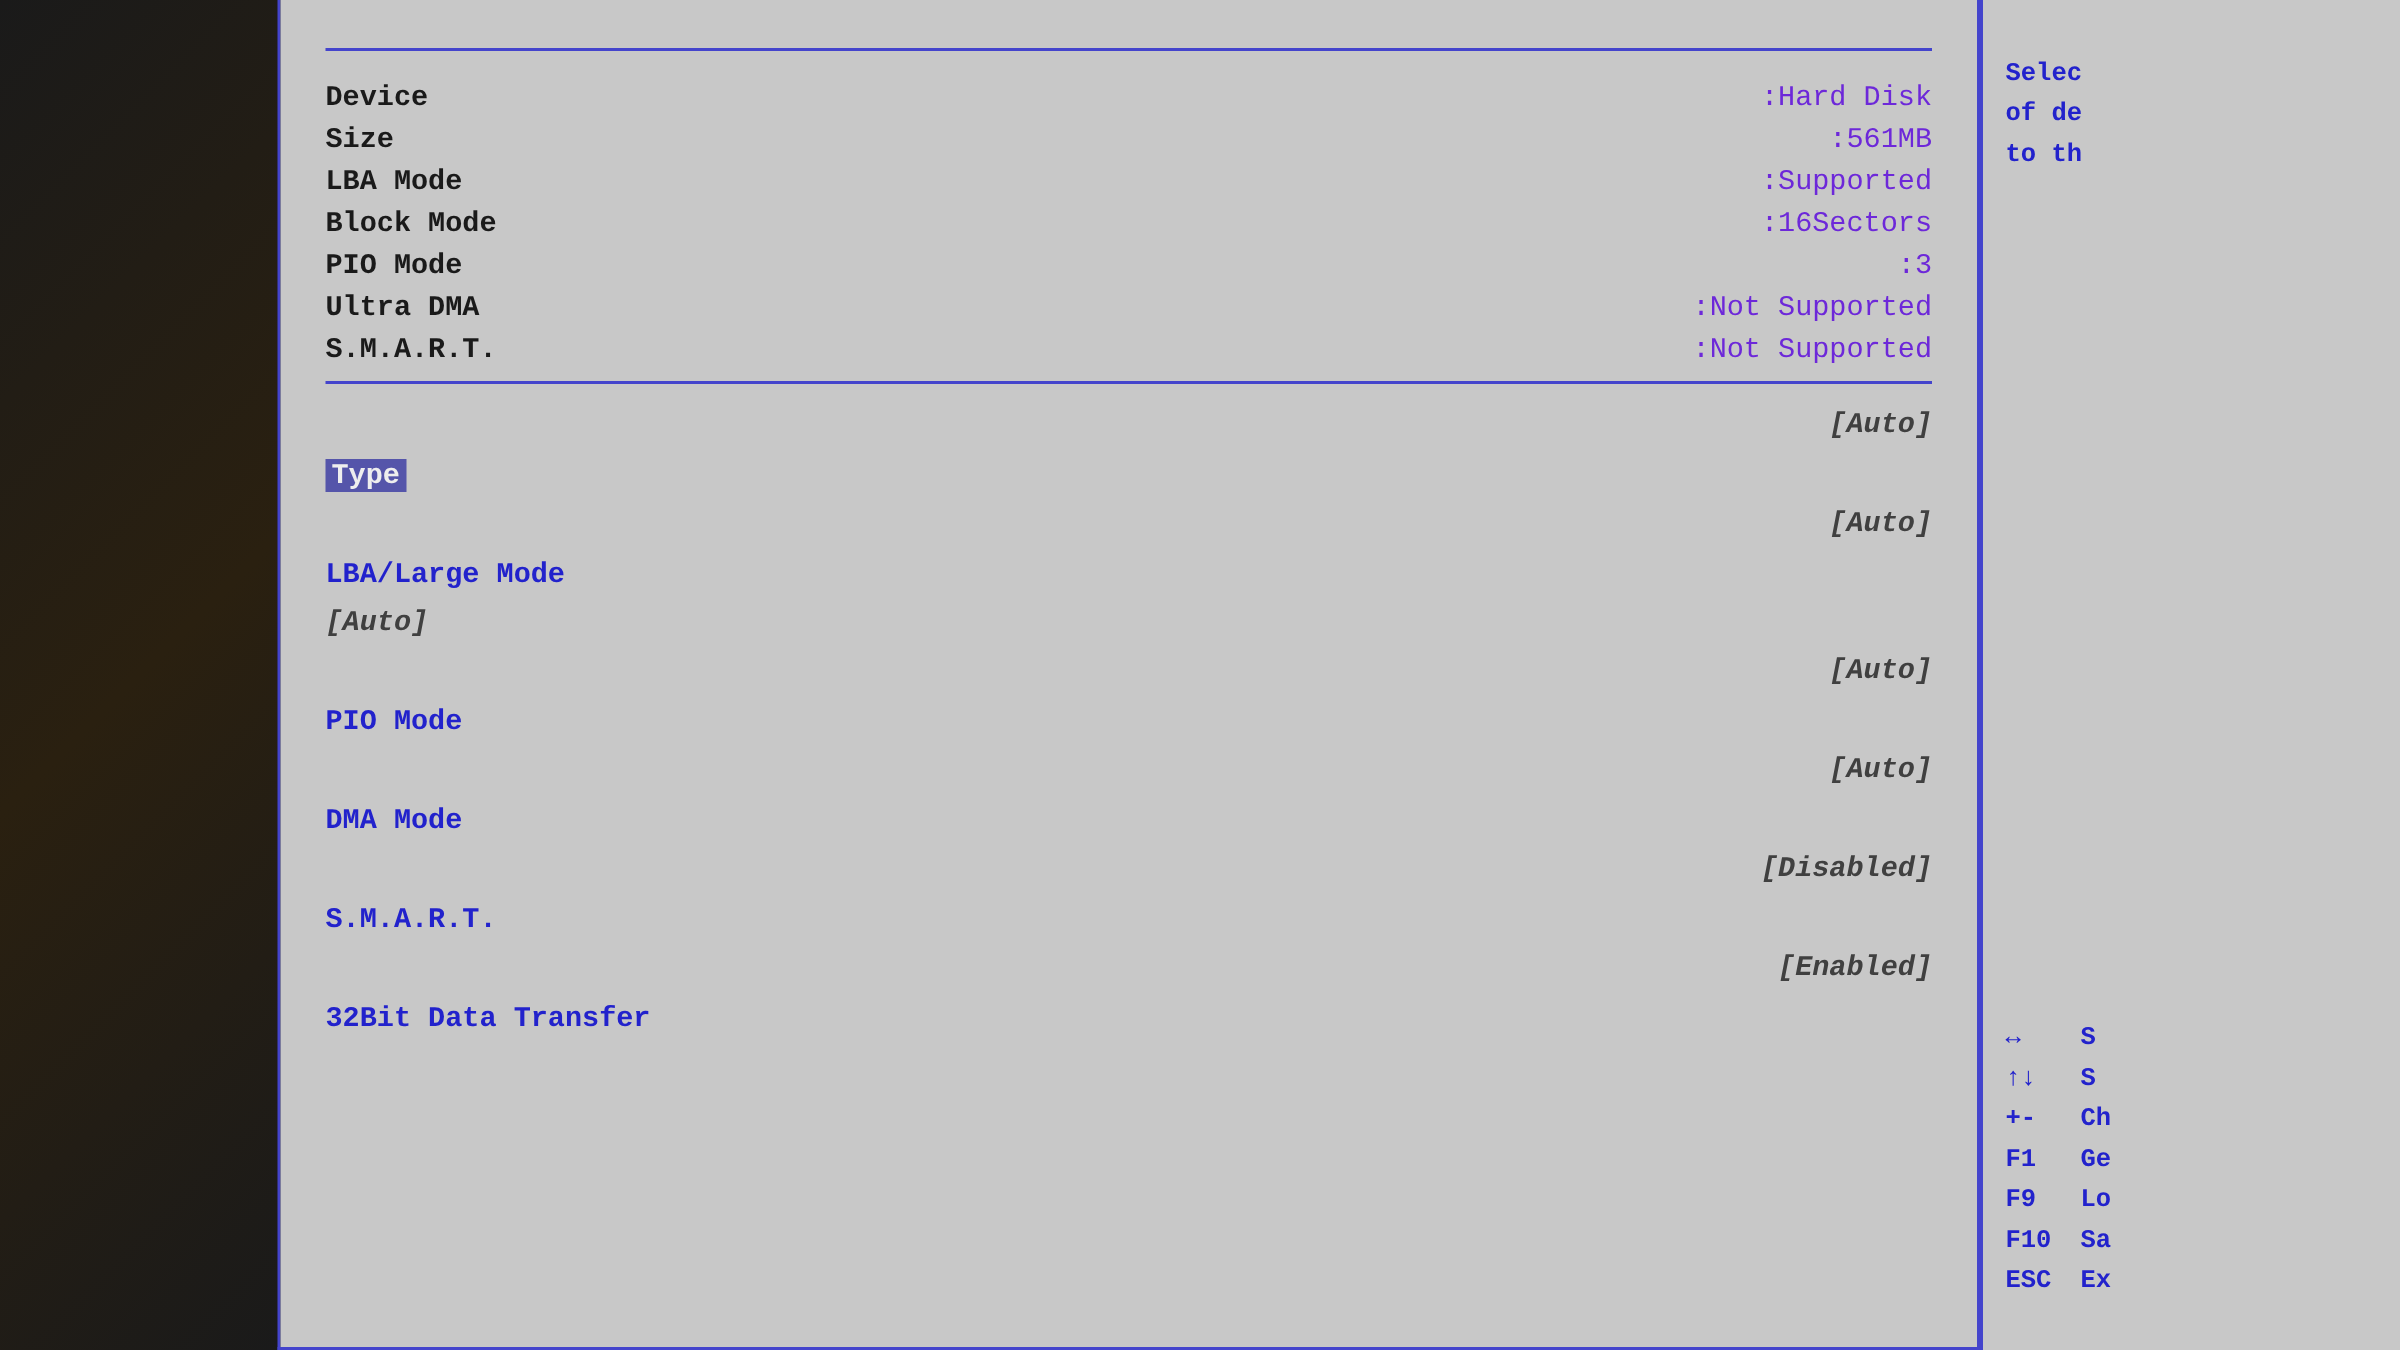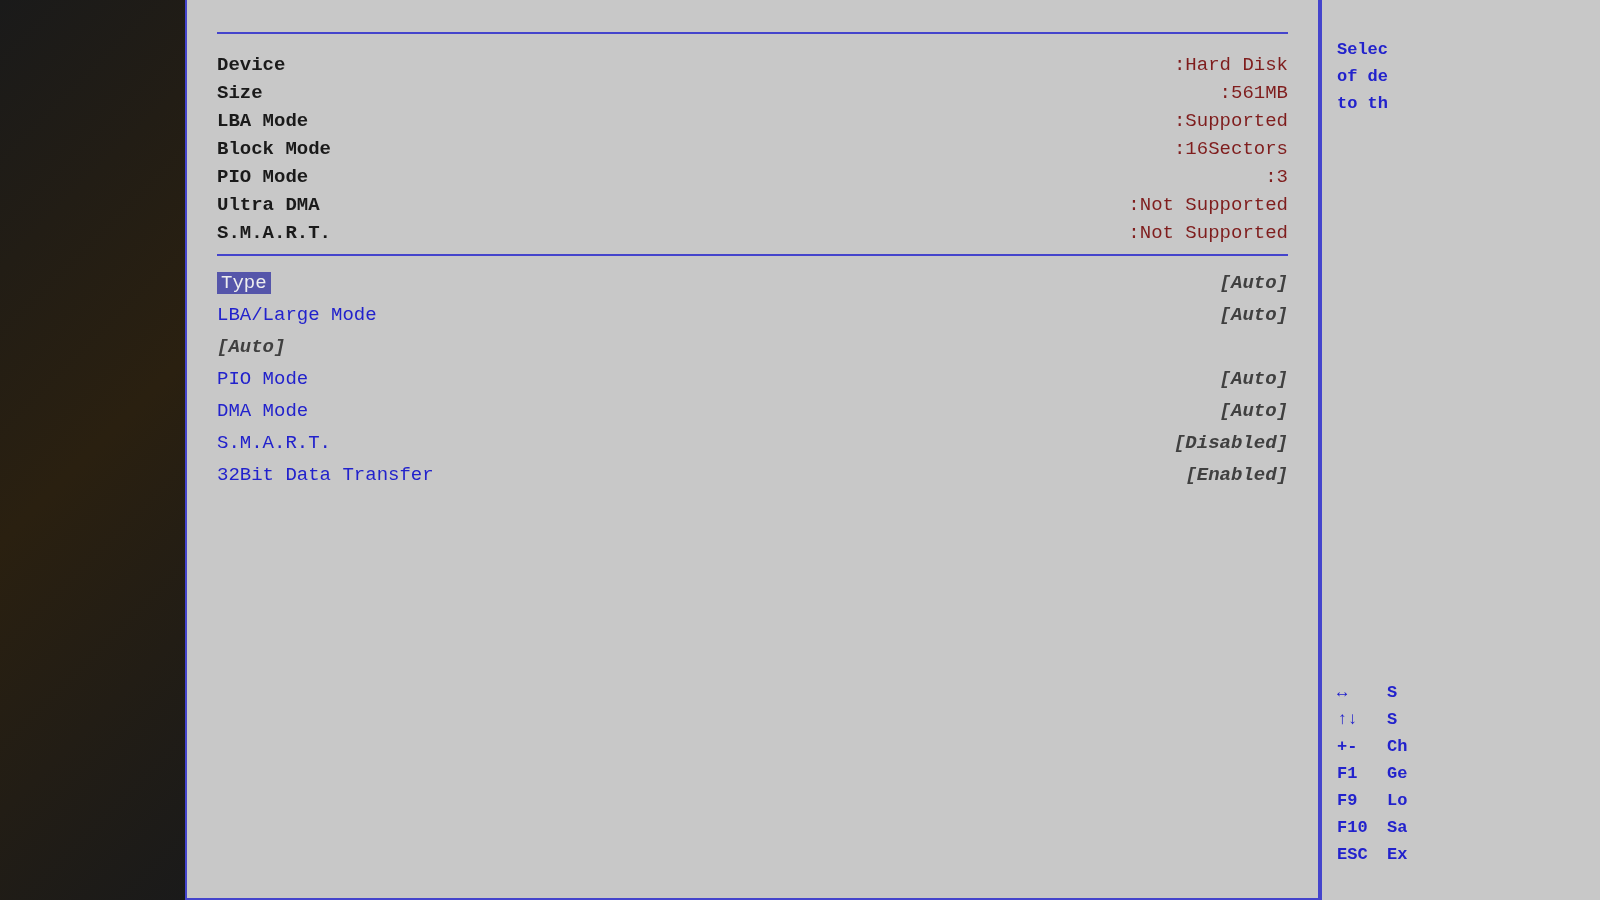--- a/index.html
+++ b/index.html
@@ -67,21 +67,21 @@
       justify-content: space-between;
     }
 
     .info-label {
       width: 130px;
       font-weight: bold;
       flex-shrink: 0;
     }
 
     .info-value {
-      color: #7f1d1d;
+      color: #6d28d9;
     }
 
     .settings-section {
       margin-top: 10px;
     }
 
     .settings-divider {
       border: none;
       border-top: 2px solid #4444cc;
       margin-bottom: 16px;
@@ -89,21 +89,22 @@
 
     .setting-row {
       display: flex;
       justify-content: space-between;
       margin-bottom: 10px;
       font-size: 19px;
     }
 
     .setting-label {
       color: #2222cc;
-      font-weight: normal;
+      font-weight: bold;
+      margin-top: 34px;
     }
 
     .setting-label.white {
       color: #eeeeee;
       background-color: #5555aa;
       padding: 0 4px;
     }
 
     .setting-value {
       color: #404040;

